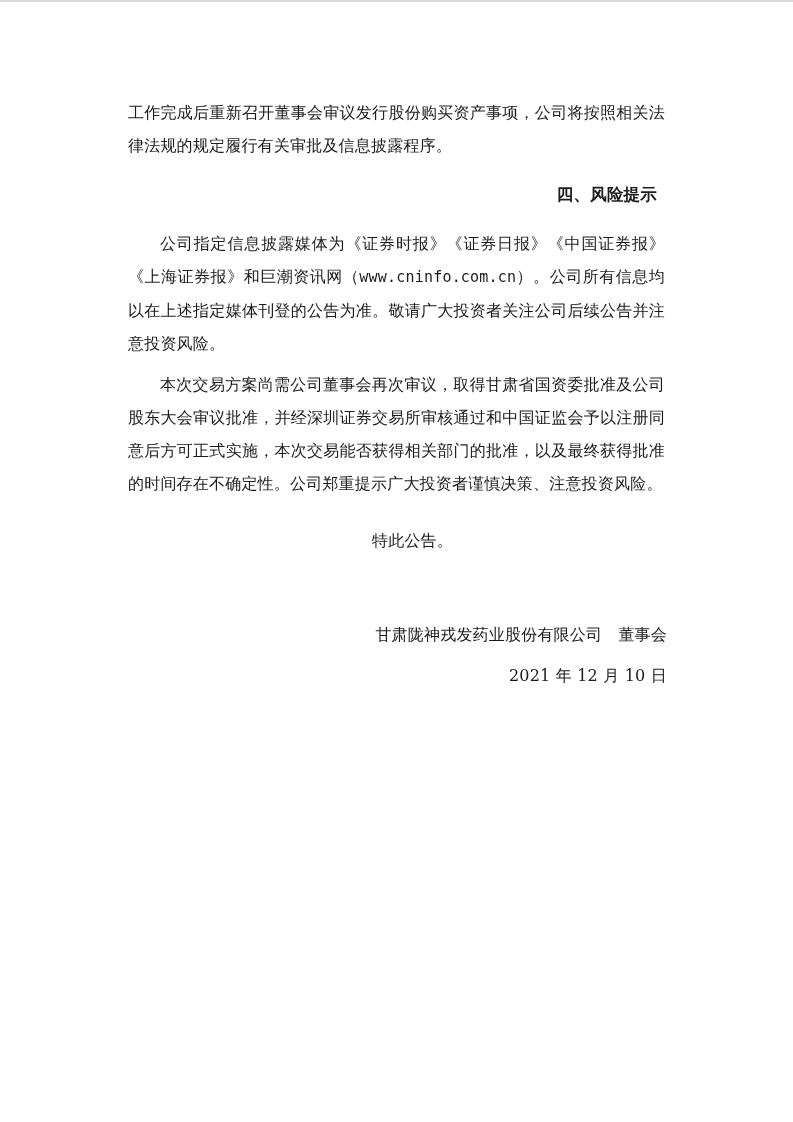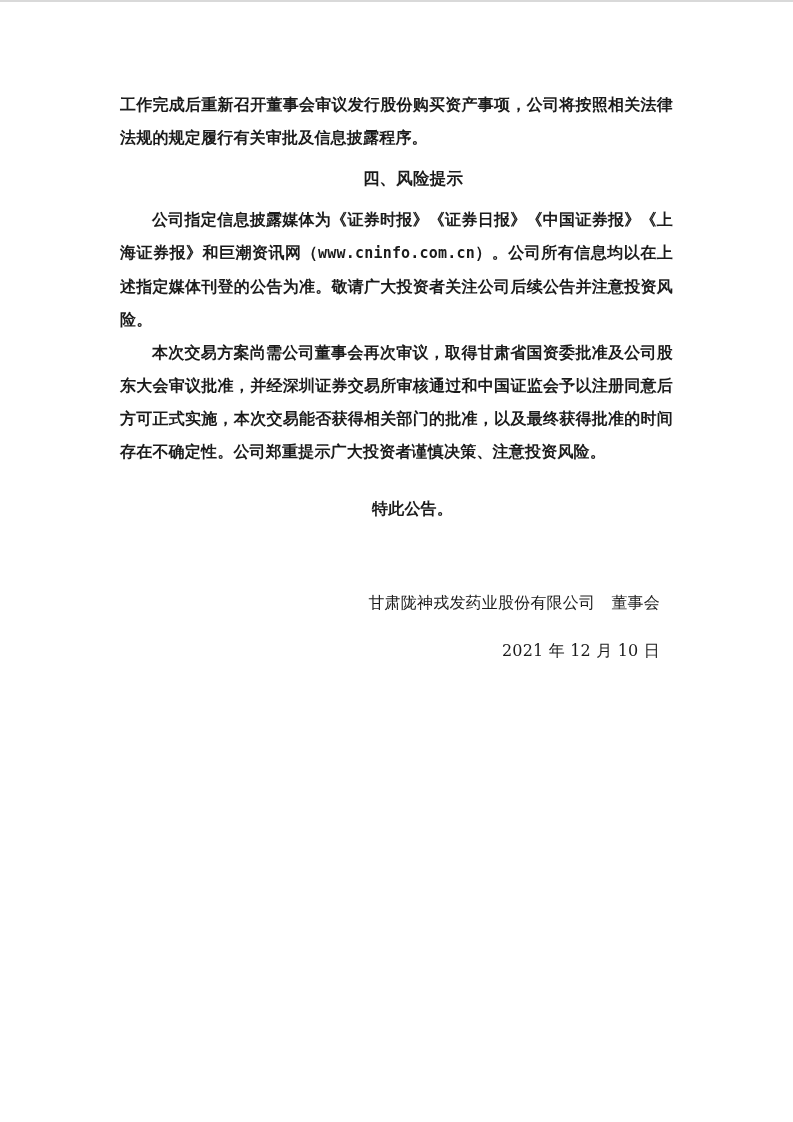--- a/index.html
+++ b/index.html
@@ -27,44 +27,44 @@
     position: absolute;
     left: 120px;
     top: 88px;
     width: 553px;
     font-size: 16px;
     line-height: 33px;
     text-align: justify;
     text-justify: inter-ideograph;
     letter-spacing: 0.2px;
   }
-  .para { margin: 0; font-weight: bold; }
+  .para { margin: 8px; }
   .indent { text-indent: 2em; }
   .heading {
-    margin: 8px;
+    margin: 16px;
     font-size: 16.5px;
     font-weight: bold;
     text-indent: 2em;
     line-height: 33px;
-    text-align: center;
+    text-align: right;
   }
   .mono {
     font-family: "DejaVu Sans Mono", "Liberation Mono", monospace;
     font-size: 15px;
   }
   .closing {
     margin-top: 24px;
     text-align: center;
   }
   .signature {
     margin-top: 60px;
     text-align: right;
   }
   .sig-line {
-    margin: 13px;
+    margin: 6px;
     line-height: 35px;
     white-space: pre-wrap;
   }
 </style>
 </head>
 <body>
 
 <div class="page">
   <div class="page-top-edge"></div>
 

